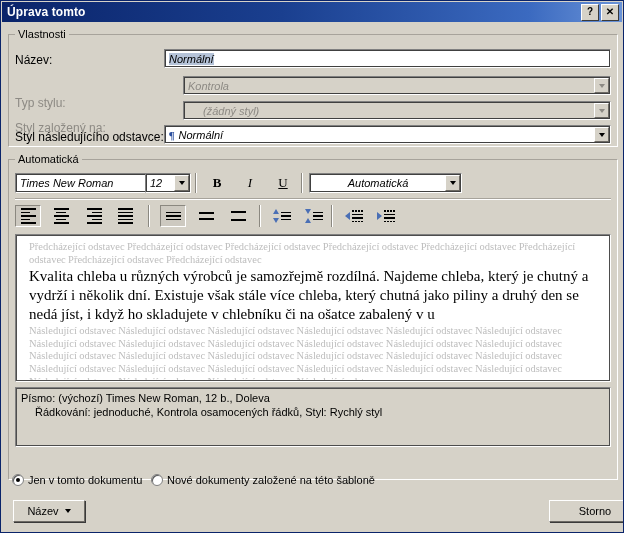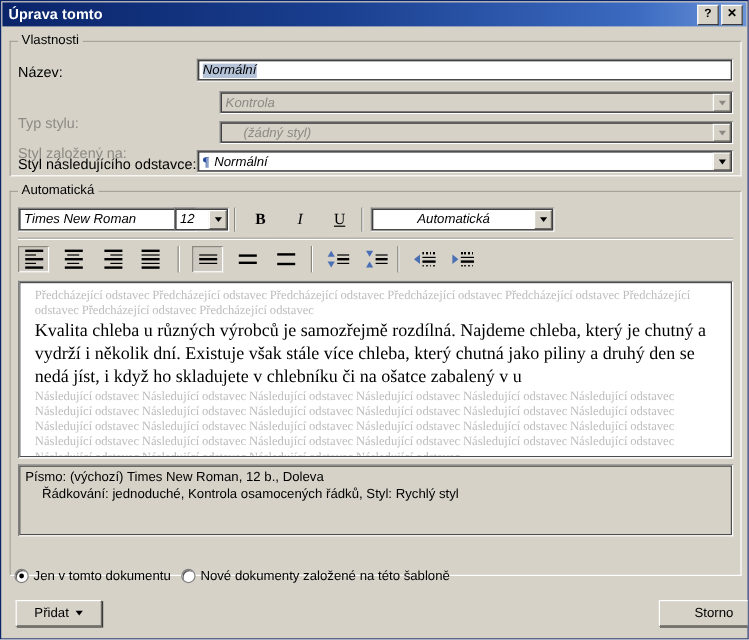--- a/index.html
+++ b/index.html
@@ -585,20 +585,20 @@
   <div class="radiorow" style="left:11px; top:473px;">
     <span class="radio checked"></span>
     <span>Jen v tomto dokumentu</span>
   </div>
   <div class="radiorow" style="left:150px; top:473px;">
     <span class="radio"></span>
     <span>Nové dokumenty založené na této šabloně</span>
   </div>
 
   <div class="btn" style="left:12px; top:499px; width:72px; height:22px;">
-    <span>Přidat</span>
+    <span>Název</span>
     <span class="btn-caret"></span>
   </div>
   <div class="btn" style="left:548px; top:499px; width:92px; height:22px;">
     <span>Storno</span>
   </div>
 
 </div>
 
 </body></html>

